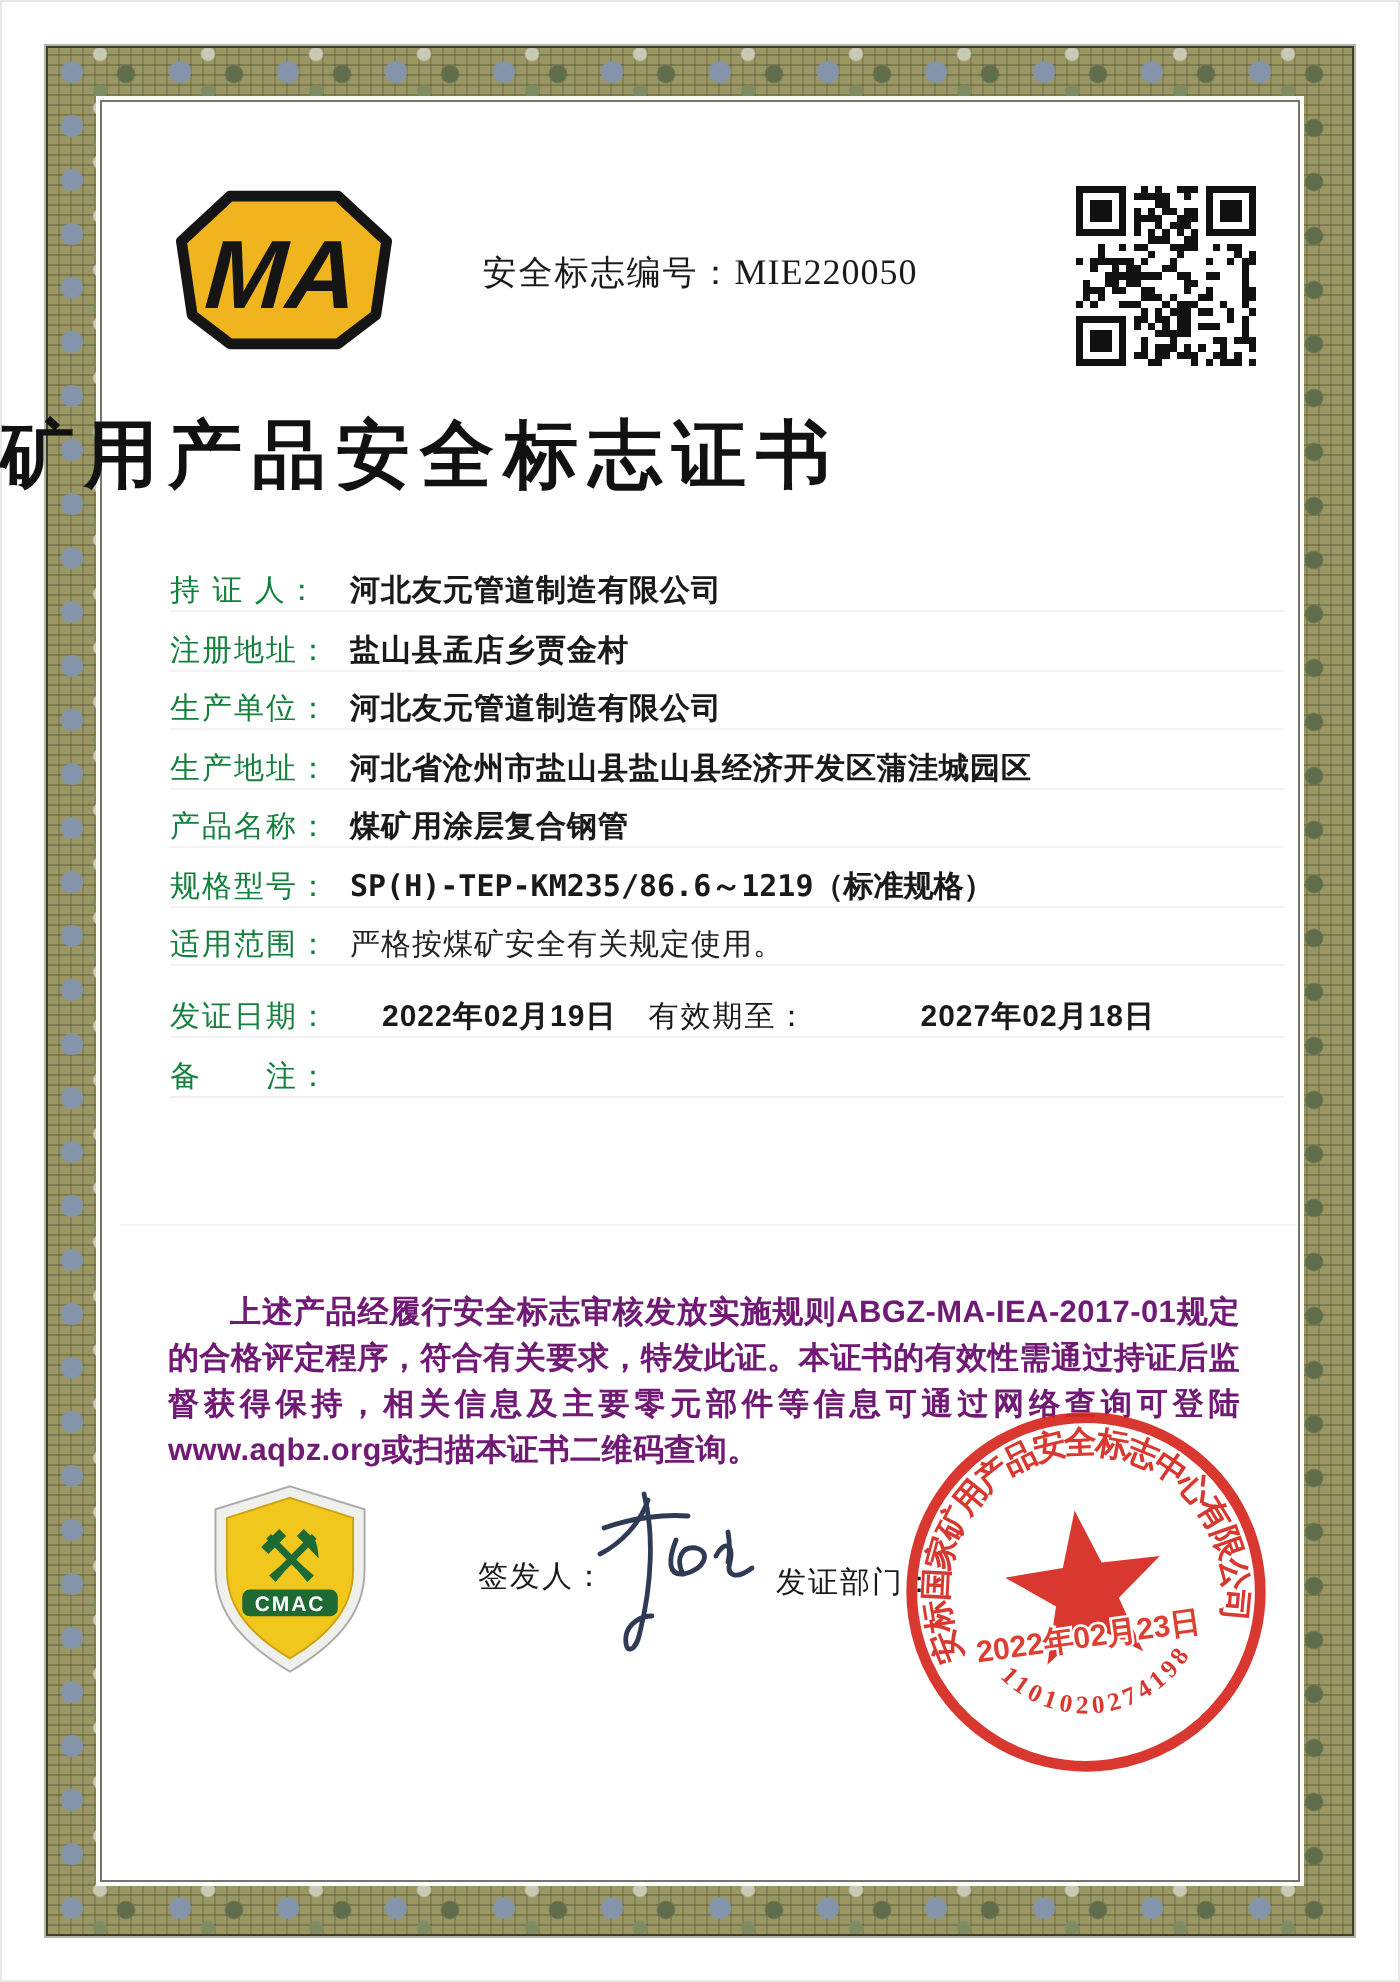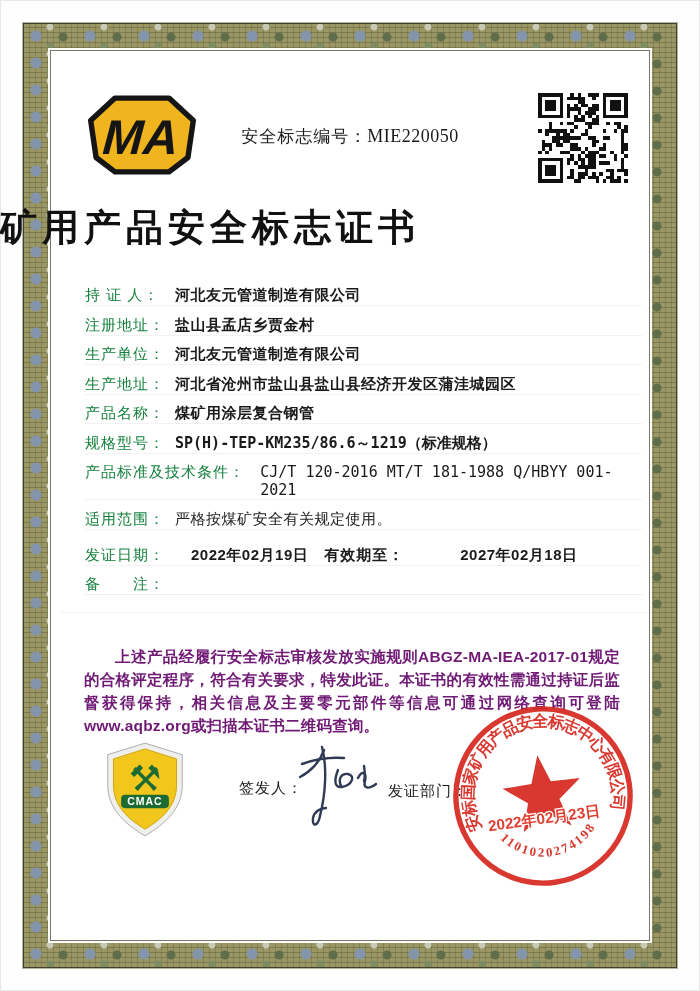--- a/index.html
+++ b/index.html
@@ -39,21 +39,21 @@
   .frow{display:flex;align-items:baseline;margin-bottom:9.5px;min-height:18px;
         border-bottom:1px solid rgba(90,90,90,.08);}
   .lbl{display:inline-block;min-width:90px;letter-spacing:1px;white-space:nowrap;color:#15803d;}
   .lbl.long{min-width:0;margin-right:18px;}
   .val{font-weight:bold;letter-spacing:.5px;}
   .val.mono{font-family:"DejaVu Sans Mono","Liberation Mono",monospace;letter-spacing:0;}
   .val.plain{font-weight:normal;color:#222;}
   .val.std{font-weight:500;font-family:"DejaVu Sans Mono","Liberation Mono",monospace;letter-spacing:0;}
   .frow.dates{margin-top:16px;gap:16px;}
   .frow.dates .val{font-weight:600;}
-  .lbl2{letter-spacing:1px;white-space:nowrap;font-weight:bold;}
+  .lbl2{letter-spacing:1px;white-space:nowrap;}
   .frow.remark{margin-top:6px;border-bottom:1px solid rgba(90,90,90,.10);}
   .statement{
     position:absolute;left:84px;right:80px;top:645px;
     font-size:15.5px;font-weight:bold;line-height:23px;
     text-align:justify;text-indent:2em;color:#701a75;letter-spacing:.2px;
   }
   .footer-label{position:absolute;font-size:15px;font-weight:500;letter-spacing:1px;}
   .cmac{position:absolute;left:102px;top:741px;width:86px;height:98px;}
   .sig{position:absolute;left:294px;top:744px;width:96px;height:100px;}
   .seal{position:absolute;left:450px;top:701px;width:186px;height:190px;
@@ -395,24 +395,20 @@
     </div>
     <div class="frow">
       <span class="lbl">产品名称：</span>
       <span class="val">煤矿用涂层复合钢管</span>
     </div>
     <div class="frow">
       <span class="lbl">规格型号：</span>
       <span class="val mono">SP(H)-TEP-KM235/86.6～1219（标准规格）</span>
     </div>
     <div class="frow">
-      <span class="lbl long">产品标准及技术条件：</span>
-      <span class="val std">CJ/T 120-2016 MT/T 181-1988 Q/HBYY 001-2021</span>
-    </div>
-    <div class="frow">
       <span class="lbl">适用范围：</span>
       <span class="val plain">严格按煤矿安全有关规定使用。</span>
     </div>
     <div class="frow dates">
       <span class="lbl">发证日期：</span>
       <span class="val">2022年02月19日</span>
       <span class="lbl2">有效期至：</span>
       <span class="val" style="margin-left:40px">2027年02月18日</span>
     </div>
     <div class="frow remark">

